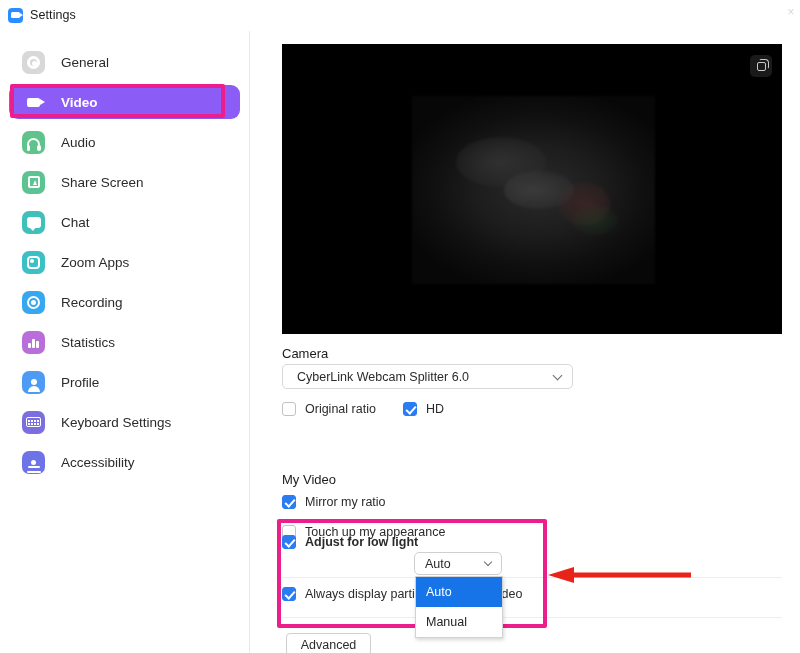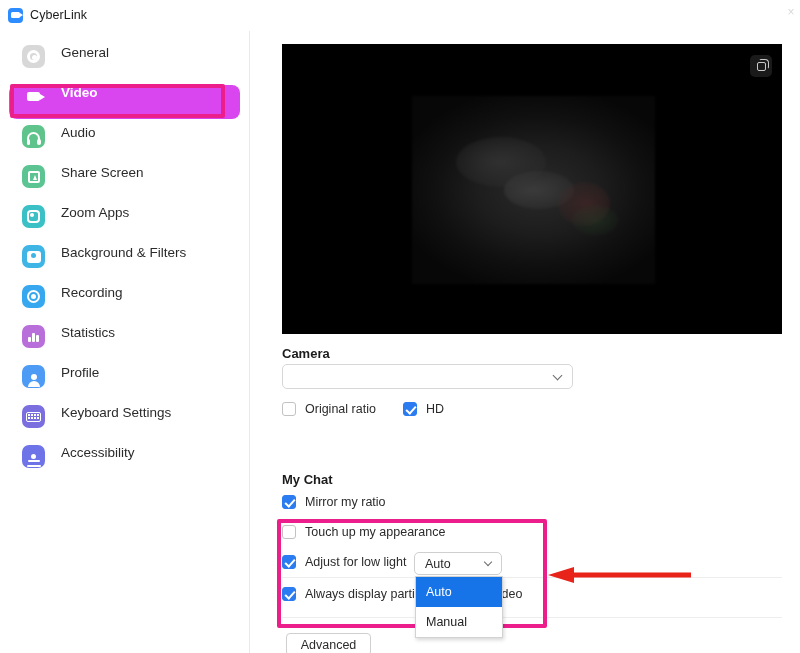--- a/index.html
+++ b/index.html
@@ -36,29 +36,29 @@
     font-family: "Liberation Sans", sans-serif;
   }
 
   
   .sidebar {
     position: absolute; left: 0; top: 31px; width: 250px; height: 622px;
     background: #ffffff; border-right: 1px solid #e9e9e9; padding-top: 14px;
   }
   .nav-item {
     position: relative; height: 34px; margin: 0 9px 6px 9px;
-    display: flex; align-items: flex-start; border-radius: 8px; cursor: default;
+    display: flex; align-items: center; border-radius: 8px; cursor: default;
   }
   .nav-item .ico {
     width: 23px; height: 23px; border-radius: 7px; margin-left: 13px; margin-right: 16px;
     flex: 0 0 auto; display: flex; align-items: center; justify-content: center;
     position: relative;
   }
   .nav-item .lbl { font-size: 13.5px; color: #2b2b2b; }
-  .nav-item.active { background: #d946ef; }
+  .nav-item.active { background: #8b5cf6; border-radius: 9px; }
   .nav-item.active .lbl { color: #ffffff; font-weight: bold; }
   .nav-item.active .ico { background: transparent !important; }
 
   
   .g-gear { width:13px;height:13px;border-radius:50%;border:3px solid #fff; position:relative;}
   .g-gear::after{content:"";position:absolute;left:2px;top:2px;width:5px;height:5px;border-radius:50%;background:#fff;}
   .g-head { width:13px;height:9px;border:2.5px solid #fff;border-bottom:none;border-radius:7px 7px 0 0; position:relative;}
   .g-head::before,.g-head::after{content:"";position:absolute;bottom:-4px;width:3.5px;height:6px;background:#fff;border-radius:2px;}
   .g-head::before{left:-2.5px;} .g-head::after{right:-2.5px;}
   .g-share{width:12px;height:12px;border:2px solid #fff;border-radius:2px;position:relative;}
@@ -101,21 +101,21 @@
   .vp-blob2{position:absolute;left:60%;top:46%;width:52px;height:44px;border-radius:50%;background:radial-gradient(ellipse at 55% 50%,rgba(80,40,40,.55),rgba(10,10,10,0));}
   .vp-blob3{position:absolute;left:66%;top:58%;width:46px;height:30px;border-radius:50%;background:radial-gradient(ellipse at 50% 50%,rgba(40,70,40,.35),rgba(10,10,10,0));}
   .vp-blob4{position:absolute;left:18%;top:22%;width:90px;height:50px;border-radius:50%;background:radial-gradient(ellipse at 50% 50%,#303030,rgba(12,12,12,0));}
   .vp-rotate {
     position:absolute; right:10px; top:11px; width:22px; height:22px; border-radius:5px;
     background: rgba(255,255,255,.10); display:flex; align-items:center; justify-content:center;
   }
   .vp-rotate .sq{width:9px;height:9px;border:1.6px solid #c8c8c8;border-radius:2px;position:relative;}
   .vp-rotate .sq::before{content:"";position:absolute;left:1.5px;top:-4px;width:8px;height:8px;border:1.6px solid #c8c8c8;border-radius:2px 4px 2px 2px;border-bottom-color:transparent;border-left-color:transparent;}
 
-  .section-title { font-size: 13px; font-weight: bold; color:#1b1b1b; }
+  .section-title { font-size: 13px; font-weight: normal; color:#1b1b1b; }
   #camera-title { position:absolute; left:31px; top:315px; }
   #myvideo-title { position:absolute; left:31px; top:441px; }
 
   .select-box {
     position:absolute; left:31px; top:333px; width:291px; height:25px;
     border:1px solid #d7d7d7; border-radius:5px; background:#fff;
     display:flex; align-items:center; padding-left:14px; font-size:12.5px; color:#2b2b2b;
   }
   .select-box .chev {
     position:absolute; right:11px; top:7px; width:7px; height:7px;
@@ -132,21 +132,21 @@
   .cbox.on::after {
     content:""; position:absolute; left:4.2px; top:1.3px; width:4px; height:8px;
     border-right:2px solid #fff; border-bottom:2px solid #fff; transform: rotate(42deg);
   }
   .cb-label { font-size:12.5px; color:#2b2b2b; white-space:nowrap; }
 
   #row-original { left:31px; top:371px; }
   #row-hd { left:152px; top:371px; }
   #row-mirror { left:31px; top:464px; }
   #row-touchup { left:31px; top:494px; }
-  #row-lowlight { left:31px; top:524px; }
+  #row-lowlight { left:31px; top:504px;font-weight:bold; }
   #row-alwaysname { left:31px; top:556px; }
 
   .inline-select {
     position:absolute; left:163px; top:521px; width:88px; height:23px;
     border:1px solid #cfcfcf; border-radius:5px; background:#fff;
     display:flex; align-items:center; padding-left:10px; font-size:12.5px; color:#2b2b2b;
   }
   .inline-select .chev {
     position:absolute; right:10px; top:6px; width:6px; height:6px;
     border-right:1.4px solid #6b6b6b; border-bottom:1.4px solid #6b6b6b; transform: rotate(45deg);
@@ -173,21 +173,21 @@
 </style>
 </head>
 <body>
 
 <div id="app">
 
   <div class="titlebar">
     <div class="zoom-logo">
         <span class="cam"></span>
       </div>
-    <span class="title-text">CyberLink</span>
+    <span class="title-text">Settings</span>
     <span class="win-close">×</span>
   </div>
 
   <div class="sidebar">
 
     <div class="nav-item">
       <span class="ico" style="background:#D8D8D8">
           <span class="g-gear"></span>
         </span>
       <span class="lbl">General</span>
@@ -207,34 +207,34 @@
       <span class="lbl">Audio</span>
     </div>
 
     <div class="nav-item">
       <span class="ico" style="background:#5CC492">
           <span class="g-share"></span>
         </span>
       <span class="lbl">Share Screen</span>
     </div>
 
+    <div class="nav-item">
+      <span class="ico" style="background:#3FC0B8">
+          <span class="g-chat"></span>
+        </span>
+      <span class="lbl">Chat</span>
+    </div>
 
     <div class="nav-item">
       <span class="ico" style="background:#3BC0C6">
           <span class="g-apps"></span>
         </span>
       <span class="lbl">Zoom Apps</span>
     </div>
 
-    <div class="nav-item">
-      <span class="ico" style="background:#3FB5E6">
-          <span class="g-bgf"></span>
-        </span>
-      <span class="lbl">Background &amp; Filters</span>
-    </div>
 
     <div class="nav-item">
       <span class="ico" style="background:#37A8F0">
           <span class="g-rec"></span>
         </span>
       <span class="lbl">Recording</span>
     </div>
 
     <div class="nav-item">
       <span class="ico" style="background:#B96FD9">
@@ -290,34 +290,35 @@
         <span class="vp-blob3"></span>
       </div>
       <div class="vp-rotate">
           <span class="sq"></span>
         </div>
     </div>
 
     <div class="section-title" id="camera-title">Camera</div>
 
     <div class="select-box">
+      <span>CyberLink Webcam Splitter 6.0</span>
       <span class="chev"></span>
     </div>
 
     <div class="cb-row" id="row-original">
       <span class="cbox"></span>
       <span class="cb-label">Original ratio</span>
     </div>
 
     <div class="cb-row" id="row-hd">
       <span class="cbox on"></span>
       <span class="cb-label">HD</span>
     </div>
 
-    <div class="section-title" id="myvideo-title">My Chat</div>
+    <div class="section-title" id="myvideo-title">My Video</div>
 
     <div class="cb-row" id="row-mirror">
       <span class="cbox on"></span>
       <span class="cb-label">Mirror my ratio</span>
     </div>
 
     <div class="cb-row" id="row-touchup">
       <span class="cbox"></span>
       <span class="cb-label">Touch up my appearance</span>
     </div>

